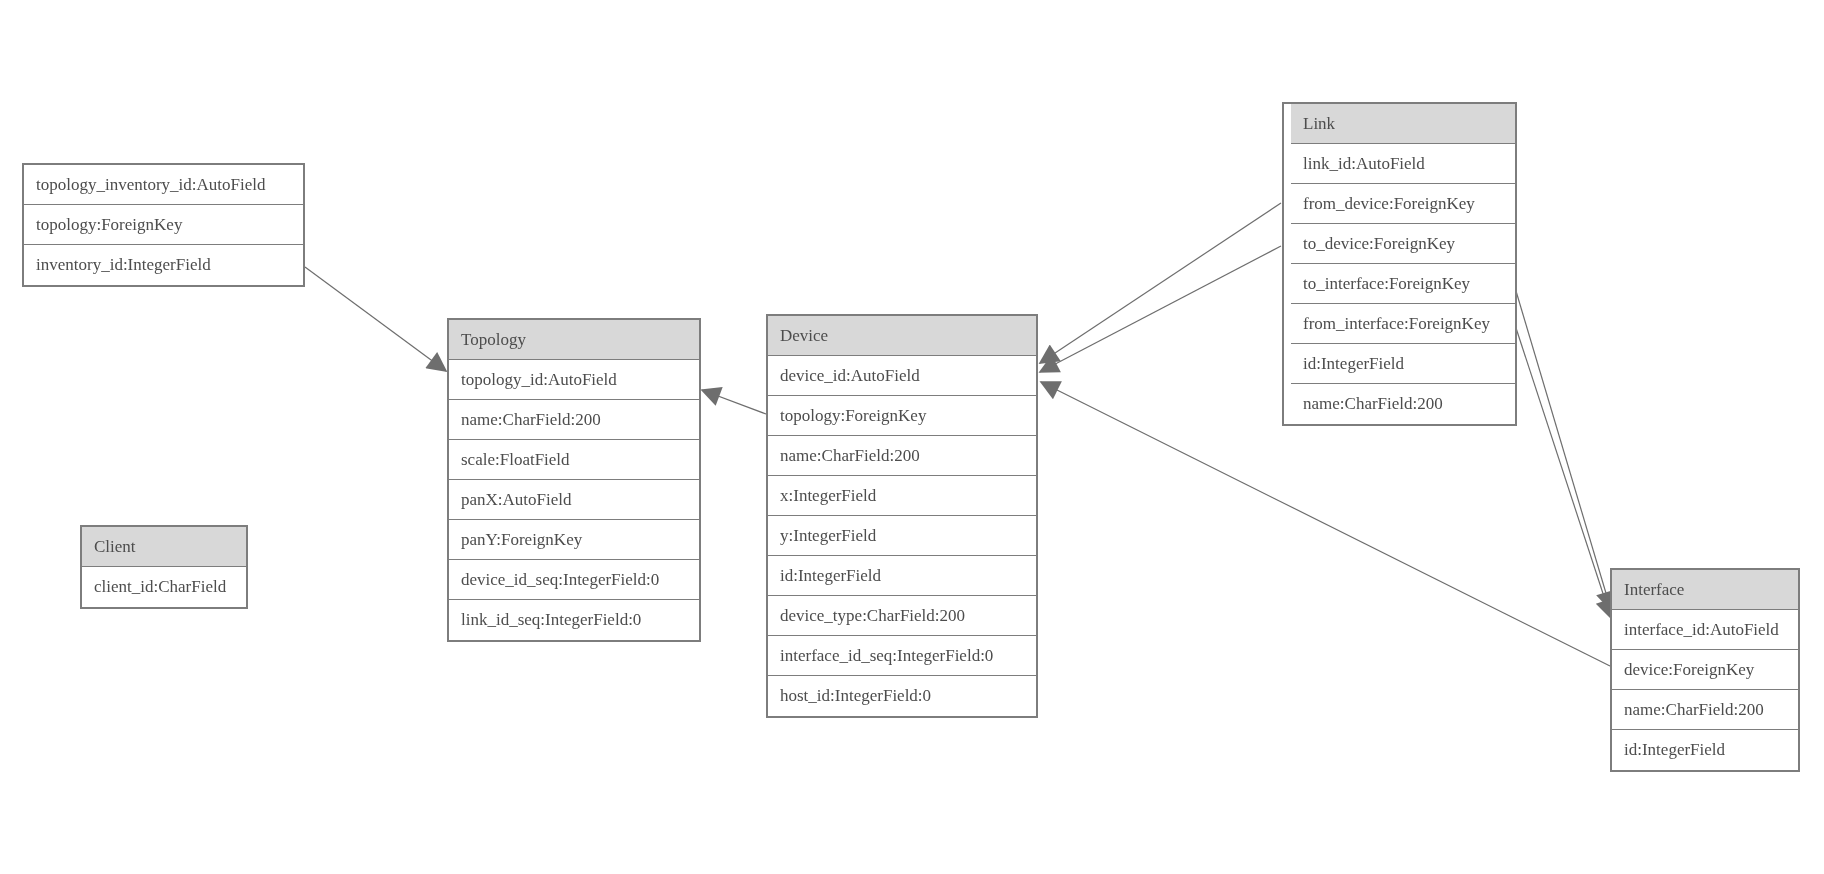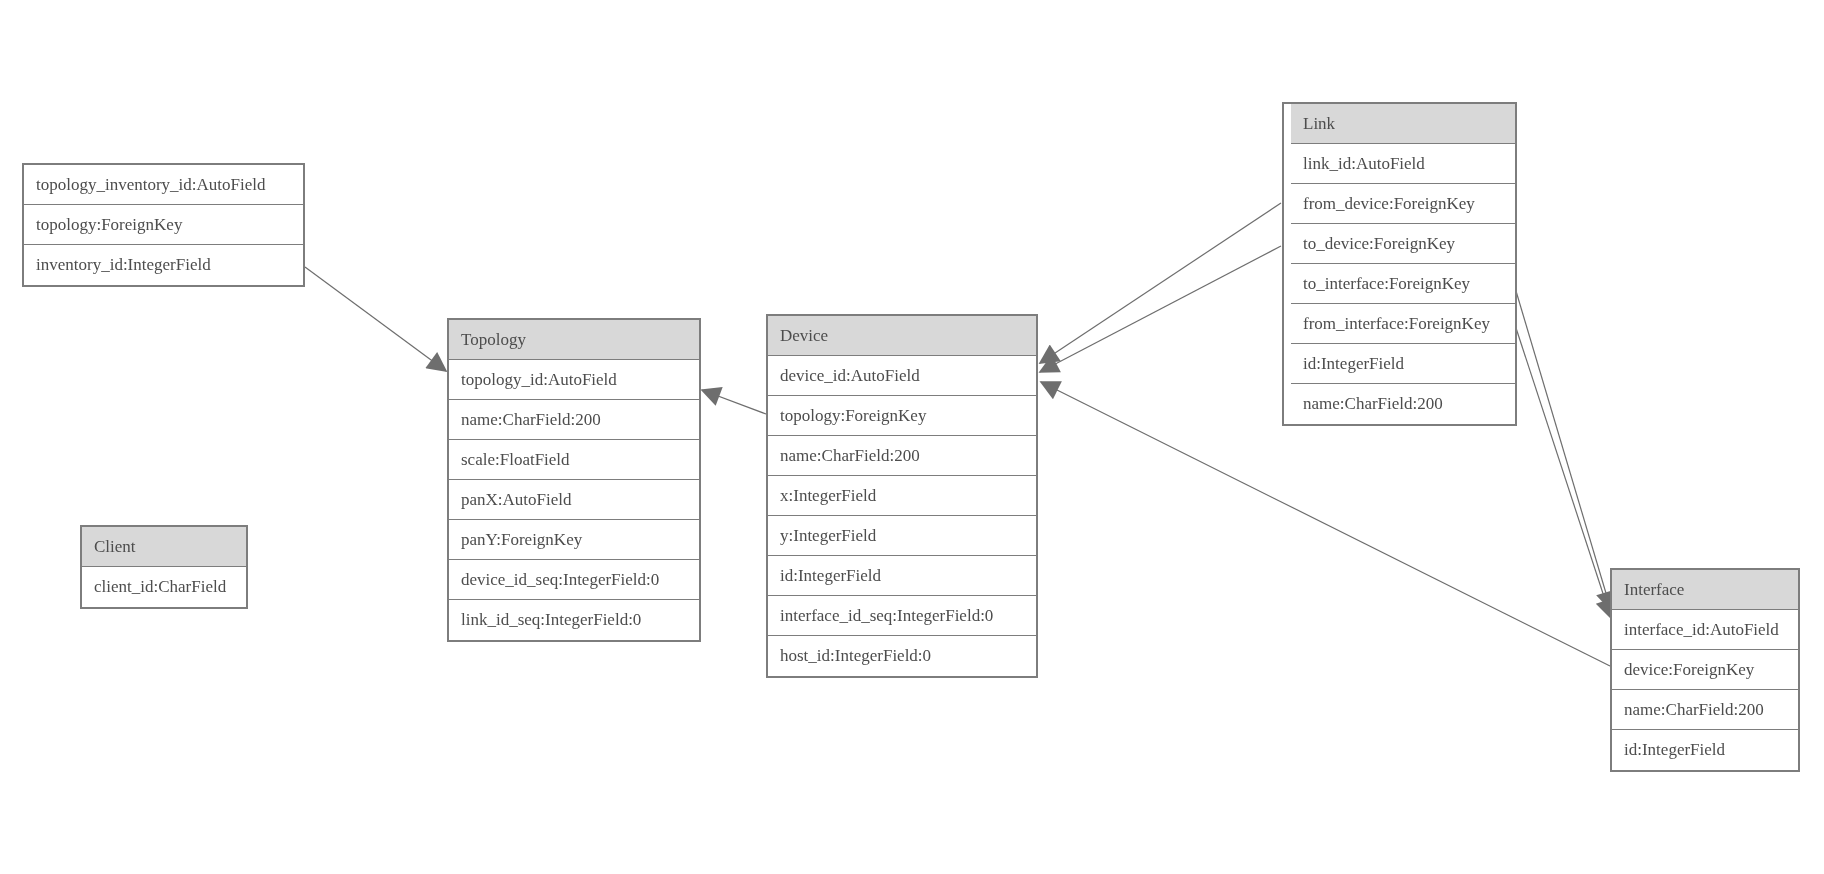--- a/index.html
+++ b/index.html
@@ -96,20 +96,21 @@
         <div class="field">client_id:CharField</div>
       </div>
       <div class="entity" style="left: 766px; top: 314px; width: 272px;">
         <div class="title">Device</div>
         <div class="field">device_id:AutoField</div>
         <div class="field">topology:ForeignKey</div>
         <div class="field">name:CharField:200</div>
         <div class="field">x:IntegerField</div>
         <div class="field">y:IntegerField</div>
         <div class="field">id:IntegerField</div>
+        <div class="field">device_type:CharField:200</div>
         <div class="field">interface_id_seq:IntegerField:0</div>
         <div class="field">host_id:IntegerField:0</div>
       </div>
       <div class="entity" style="left: 1282px; top: 102px; width: 235px; padding-left: 7px;">
         <div class="title">Link</div>
         <div class="field">link_id:AutoField</div>
         <div class="field">from_device:ForeignKey</div>
         <div class="field">to_device:ForeignKey</div>
         <div class="field">to_interface:ForeignKey</div>
         <div class="field">from_interface:ForeignKey</div>

